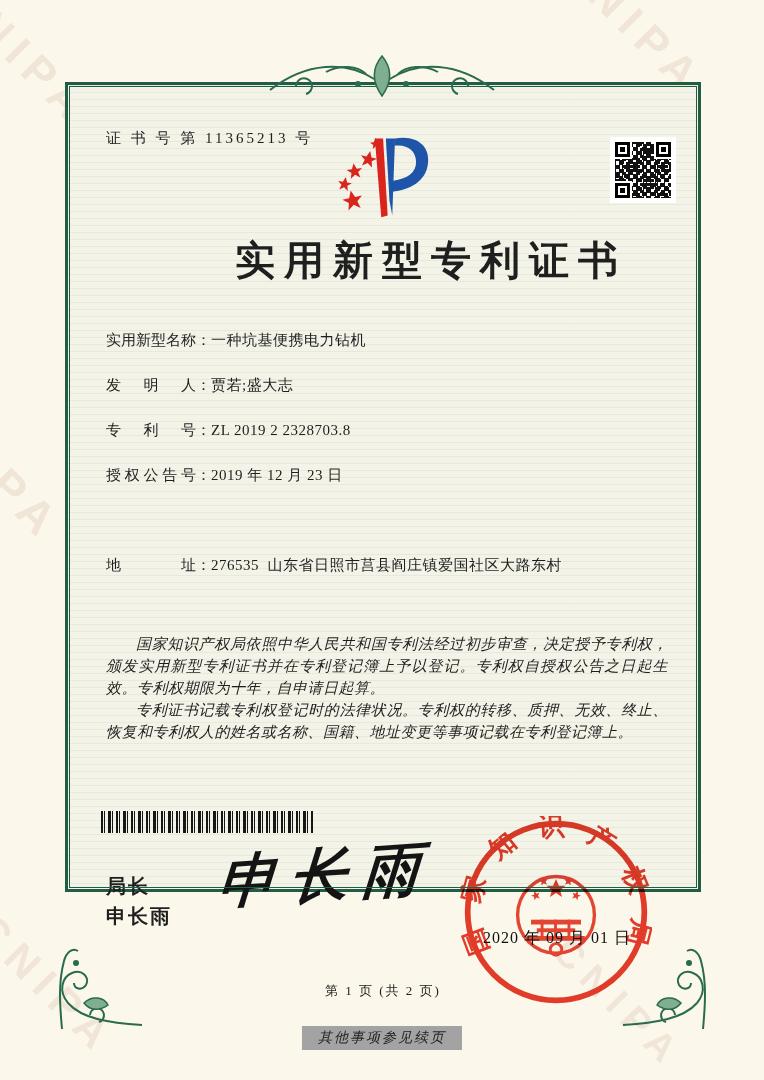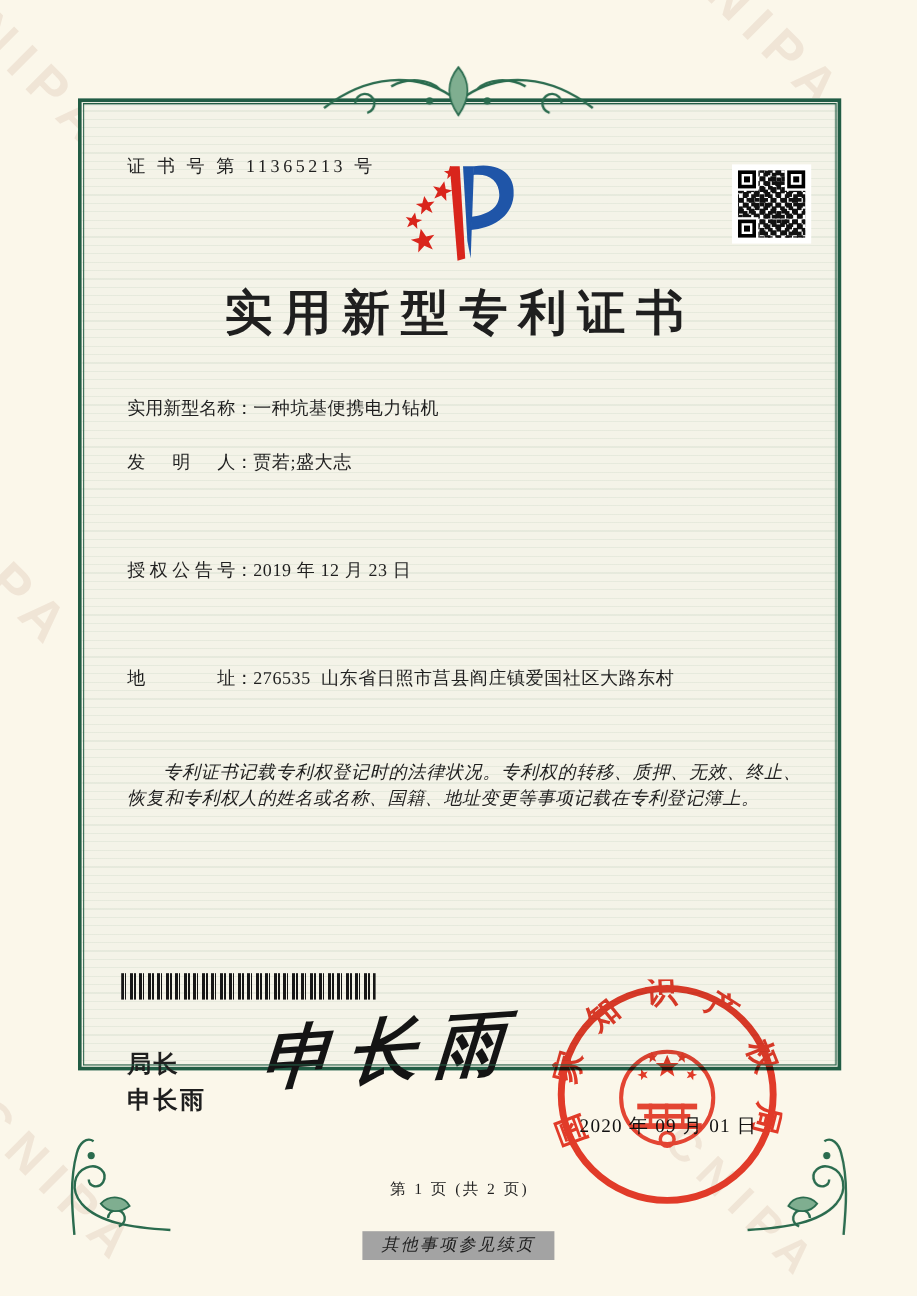--- a/index.html
+++ b/index.html
@@ -22,21 +22,21 @@
   .qr{position:absolute;left:542px;top:52px;width:66px;height:66px;background:#fff;box-sizing:border-box;padding:5px;}
   .qr-pattern{position:relative;width:100%;height:100%;
       background:
         repeating-conic-gradient(#111 0 25%, rgba(0,0,0,0) 0 50%) 0px 0px/9px 9px,
         repeating-conic-gradient(#111 0 25%, rgba(0,0,0,0) 0 50%) 4px 2px/7px 7px,
         #fff;}
   .finder{position:absolute;width:15px;height:15px;border:3px solid #000;background:#fff;box-sizing:border-box;box-shadow:0 0 0 2px #fff;}
   .finder::after{content:"";position:absolute;inset:2px;background:#000;}
   .f-tl{left:0;top:0}.f-tr{right:0;top:0}.f-bl{left:0;bottom:0}
   .title{position:absolute;left:0;top:148px;width:100%;text-align:center;
-         font-size:40px;font-weight:bold;letter-spacing:9px;}
+         font-size:40px;font-weight:bold;letter-spacing:9px;padding-left:48px;}
   
   .frow{position:absolute;left:38px;font-size:15px;white-space:pre-wrap;}
   .flabel{display:inline-block;width:90px;text-align:justify;text-align-last:justify;vertical-align:top;}
   .fvalue{letter-spacing:0.5px;}
   .col2{position:absolute;left:335px;top:0;white-space:pre-wrap;}
   .r0{top:246px}.r1{top:291px}.r2{top:336px}.r3{top:381px}.r4{top:426px}.r5{top:471px}.r6{top:514px}
   
   .paras{position:absolute;left:38px;top:548px;width:562px;font-size:15px;font-style:italic;
          line-height:22px;letter-spacing:0.5px;text-align:justify;}
   .paras p{margin:0;text-indent:2em;}
@@ -95,26 +95,28 @@
       <div class="finder f-tl"></div>
       <div class="finder f-tr"></div>
       <div class="finder f-bl"></div>
     </div>
   </div>
 
   <div class="title">实用新型专利证书</div>
 
   <div class="frow r0"><span class="flabel">实用新型名称</span><span>：</span><span class="fvalue">一种坑基便携电力钻机</span></div>
   <div class="frow r1"><span class="flabel">发明人</span><span>：</span><span class="fvalue">贾若;盛大志</span></div>
+  <div class="frow r2"><span class="flabel">专利号</span><span>：</span><span class="fvalue">ZL 2019 2 2328703.8</span></div>
   <div class="frow r3"><span class="flabel">授权公告号</span><span>：</span><span class="fvalue">2019 年 12 月 23 日</span></div>
   <div class="frow r5"><span class="flabel">地址</span><span>：</span><span class="fvalue">276535  山东省日照市莒县阎庄镇爱国社区大路东村</span></div>
   <div class="frow r6">
   </div>
 
   <div class="paras">
+    <p>国家知识产权局依照中华人民共和国专利法经过初步审查，决定授予专利权，颁发实用新型专利证书并在专利登记簿上予以登记。专利权自授权公告之日起生效。专利权期限为十年，自申请日起算。</p>
     <p>专利证书记载专利权登记时的法律状况。专利权的转移、质押、无效、终止、恢复和专利权人的姓名或名称、国籍、地址变更等事项记载在专利登记簿上。</p>
   </div>
 
   <div class="barcode"></div>
 
   <div class="director d1">局长</div>
   <div class="director d2">申长雨</div>
   <div class="autograph">申长雨</div>
 
   <svg class="seal" viewBox="0 0 200 200">

